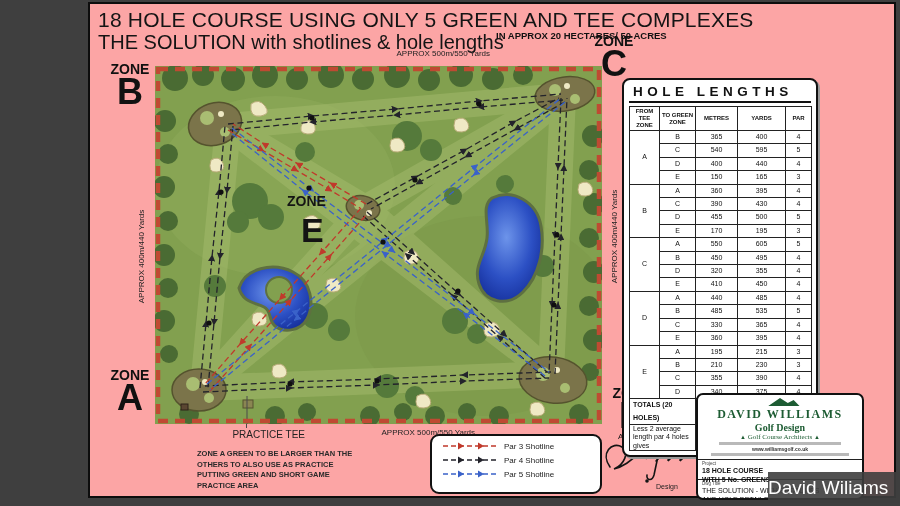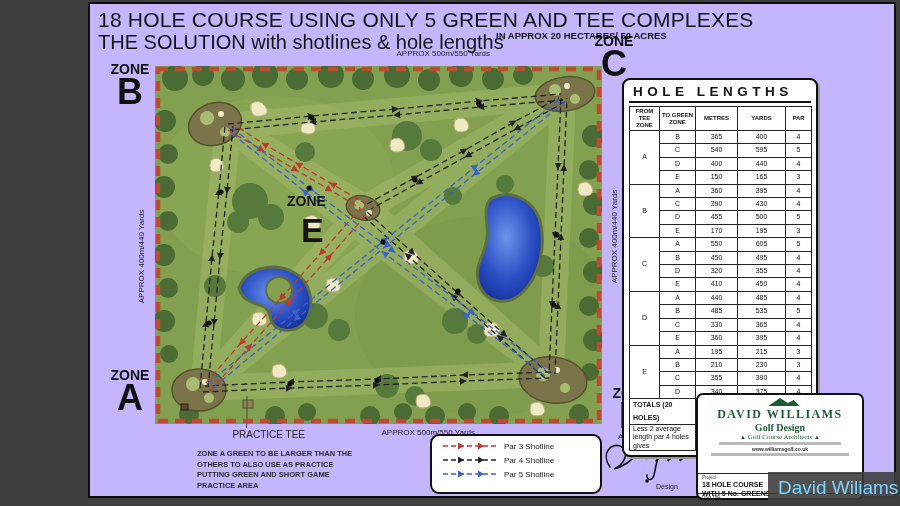--- a/index.html
+++ b/index.html
@@ -2,21 +2,21 @@
 <html><head>
 <meta charset="utf-8">
 <style>
   * { margin:0; padding:0; box-sizing:border-box; }
   body {
     width:900px; height:506px; overflow:hidden; position:relative;
     background:#3f3f3f; font-family:"Liberation Sans", sans-serif; color:#111;
   }
   #sheet {
     position:absolute; left:88px; top:2px; width:808px; height:496px;
-    background:#c4b5fd; border:2px solid #0d0d0d;
+    background:#fca5a5; border:2px solid #0d0d0d;
   }
   .abs { position:absolute; }
   .t1 { font-size:21px; letter-spacing:.2px; color:#141414; white-space:nowrap; }
   .t2 { font-size:20px; color:#141414; white-space:nowrap; }
   .area-note { font-size:9.5px; font-weight:bold; white-space:nowrap; }
   .zone-label { text-align:center; line-height:1; }
   .zone-label .zw { font-size:14px; font-weight:bold; display:block; }
   .zone-label .zl { font-size:36px; font-weight:bold; display:block; margin-top:-2px; }
   .scale-h { font-size:8px; color:#222; text-align:right; white-space:nowrap; }
   .scale-v { font-size:8px; color:#222; text-align:center; white-space:nowrap; width:120px; transform:rotate(-90deg); }
@@ -55,21 +55,21 @@
   .fld-label { font-size:4.5px; color:#444; display:block; }
   .proj-text { font-size:7px; font-weight:bold; line-height:1.3; }
 
   
   #sig-a { font-size:8px; }
   #sig-design { font-size:7px; color:#222; }
 
   
   #watermark {
     position:absolute; left:768px; top:472px; width:132px; height:31px; z-index:60;
-    background:rgba(62,62,62,.9); color:#7dd3fc; font-size:19px; line-height:31px; padding-left:10px;
+    background:rgba(62,62,62,.9); color:#ffffff; font-size:19px; line-height:31px; padding-left:0;
     white-space:nowrap;
   }
 </style>
 </head>
 <body>
 
 <div id="sheet">
 
   <div class="abs t1" style="left:8px; top:4px;">18 HOLE COURSE USING ONLY 5 GREEN AND TEE COMPLEXES</div>
   <div class="abs t2" style="left:8px; top:27px;">THE SOLUTION with shotlines &amp; hole lengths</div>
@@ -499,21 +499,21 @@
           <td colspan="2" class="lbl">Less 2 average length par 4 holes gives</td>
           <td>6,545</td>
           <td>7,215</td>
           <td>72</td>
         </tr>
       </tbody>
     </table>
   </div>
 
   <div class="abs" id="tblock" style="left:606px; top:389px; width:168px; height:107px;">
-    <div class="sec" style="padding:2px 4px 16px 4px;">
+    <div class="sec" style="padding:2px 4px 2px 4px;">
       <svg width="100%" height="9" viewBox="0 0 160 9">
         <path d="M68,9 L80,1 L88,6 L94,3 L100,9 Z" fill="#1d5c33"></path>
       </svg>
       <div class="firm-name">DAVID WILLIAMS</div>
       <div class="firm-sub">Golf Design</div>
       <div class="firm-tag">
         <span class="tri">▲</span>
         <span>Golf Course Architects</span>
         <span class="tri">▲</span>
       </div>

